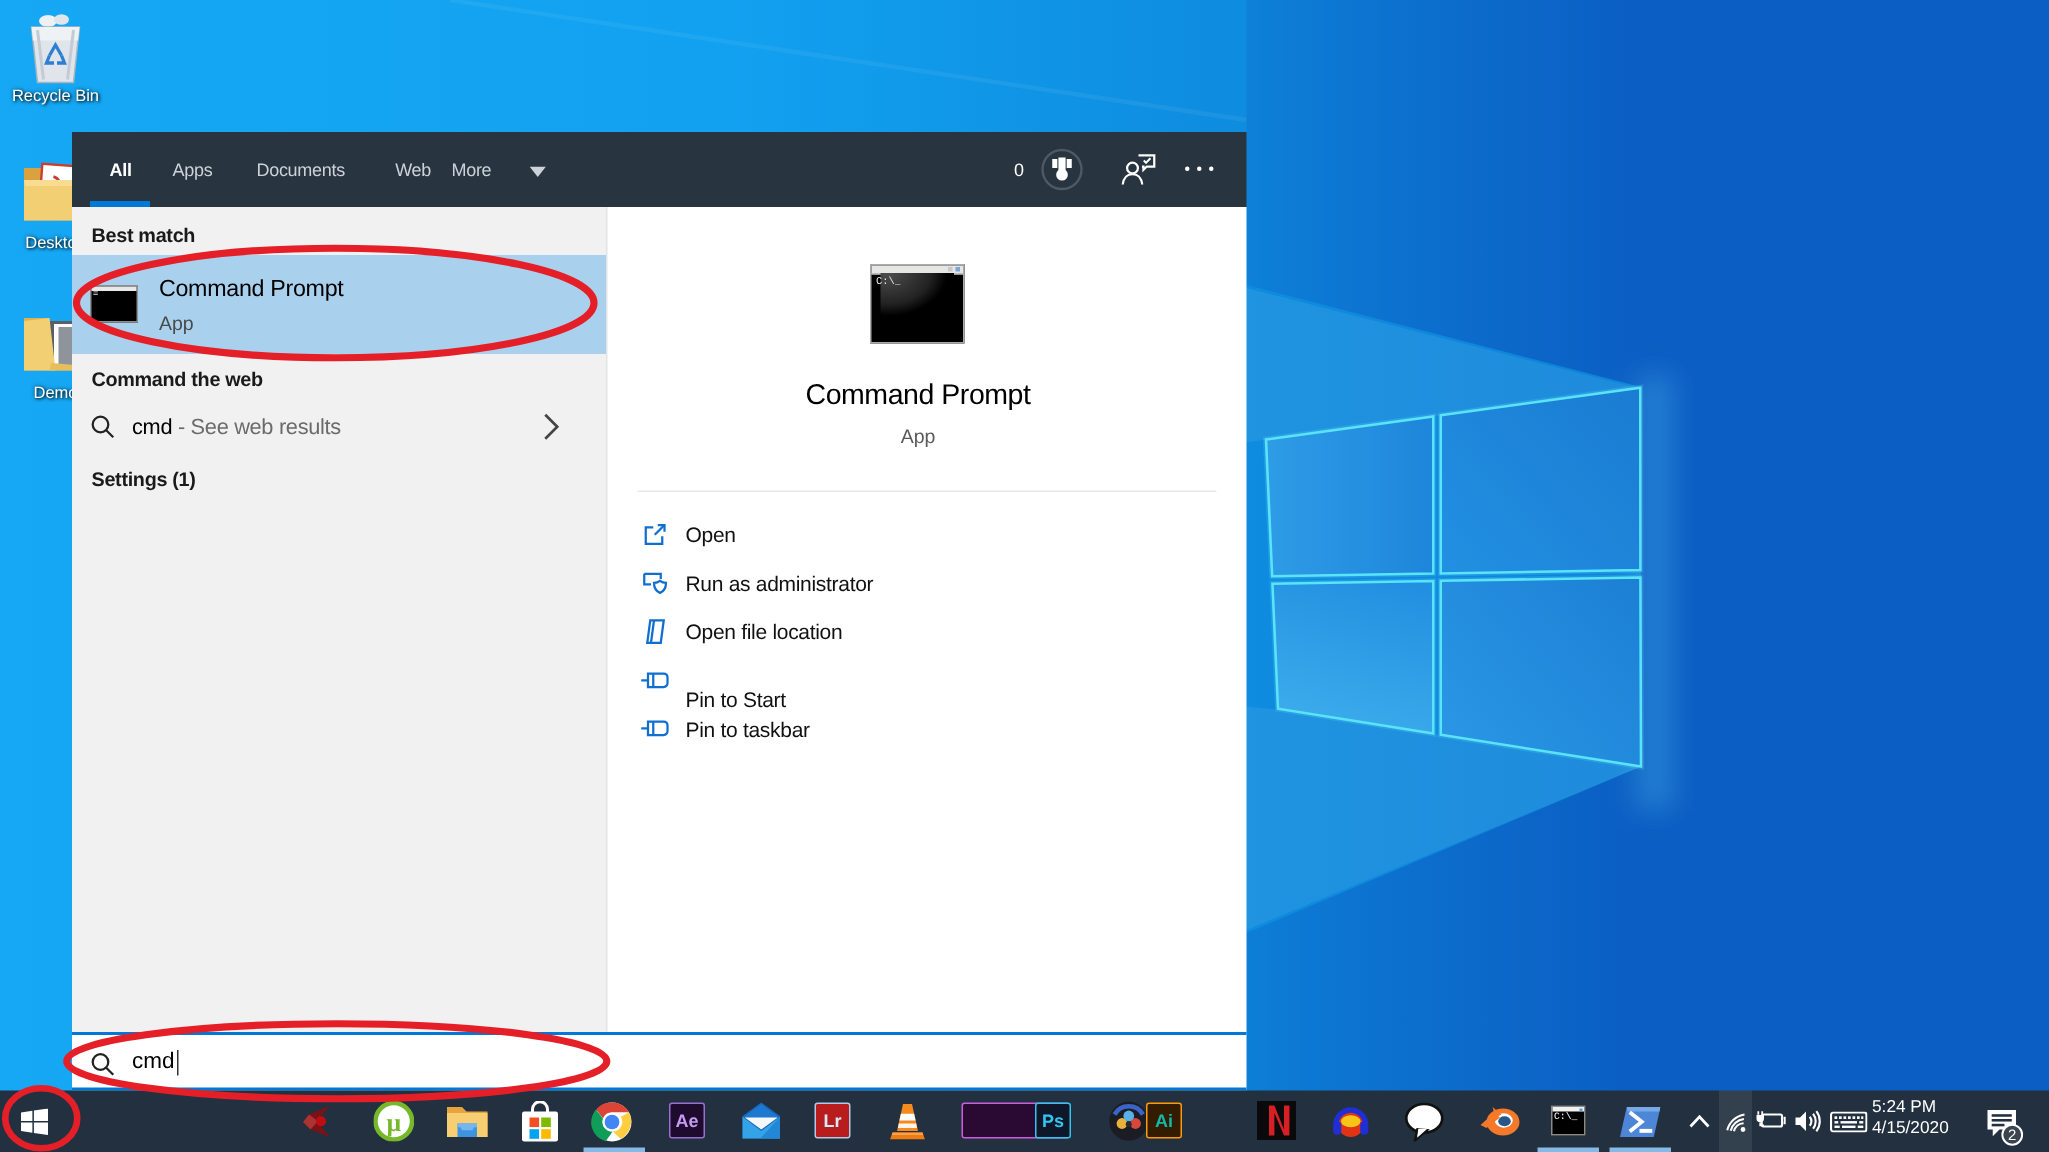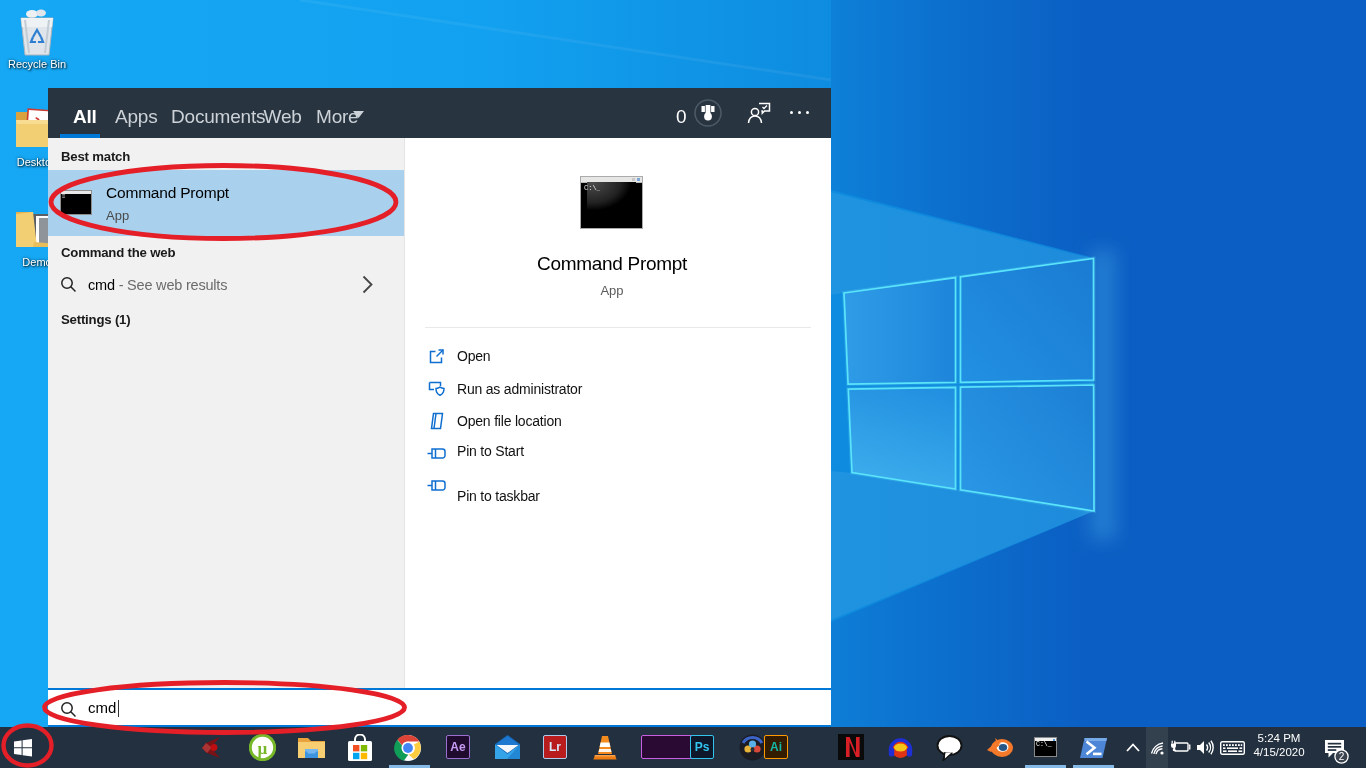--- a/index.html
+++ b/index.html
@@ -4,34 +4,34 @@
 <style>
   html,body{margin:0;padding:0;width:1366px;height:768px;overflow:hidden;
     font-family:"Liberation Sans",sans-serif;background:#0d8ade;}
   .abs{position:absolute;}
   #stage{position:relative;width:1366px;height:768px;text-decoration:underline;}
   .dlabel{position:absolute;color:#fff;font-size:11px;text-align:center;
     text-shadow:1px 1px 2px rgba(0,0,0,.85),0 0 3px rgba(0,0,0,.6);}
   
   #panel{position:absolute;left:48px;top:88px;width:783px;height:639px;}
   #phead{position:absolute;left:0;top:0;width:783px;height:50px;background:#28343f;}
-  .tab{position:absolute;top:18px;font-size:19px;letter-spacing:-0.2px;color:#ccd2d8;}
+  .tab{position:absolute;top:18px;font-size:12px;letter-spacing:-0.2px;color:#ccd2d8;}
   #leftcol{position:absolute;left:0;top:50px;width:356px;height:550px;background:#f1f1f1;}
   #rightcol{position:absolute;left:356px;top:50px;width:427px;height:550px;background:#ffffff;border-left:1px solid #e4e4e4;box-sizing:border-box;}
   #sstrip{position:absolute;left:0;top:600px;width:783px;height:39px;background:#ffffff;
     border-top:2px solid #0078d7;border-bottom:2.5px solid #0078d7;box-sizing:border-box;}
   .bold{font-weight:bold;}
   .actrow{position:absolute;font-size:14px;letter-spacing:-0.2px;color:#111;}
   
   #taskbar{position:absolute;left:0;top:727px;width:1366px;height:41px;background:#22303f;}
   .ticon{position:absolute;top:7px;}
   .sqicon{position:absolute;top:8px;width:22px;height:22px;border-radius:2px;
     font-size:12px;font-weight:bold;text-align:center;line-height:22px;}
   .runbar{position:absolute;top:38px;height:3px;background:#85b9e6;}
-  .trayt{position:absolute;color:#fff;font-size:11.5px;line-height:14px;text-align:center;}
+  .trayt{position:absolute;color:#fff;font-size:11.5px;line-height:14px;}
 </style>
 </head>
 <body>
 <div id="stage">
 <svg class="abs" style="left:0;top:0" width="1366" height="768" viewBox="0 0 1366 768">
 <defs>
 <linearGradient id="base" x1="0" y1="0" x2="1366" y2="0" gradientUnits="userSpaceOnUse">
  <stop offset="0" stop-color="#16a8f4"></stop>
           <stop offset="0.35" stop-color="#12a1f0"></stop>
  <stop offset="0.62" stop-color="#0e8bde"></stop>
@@ -126,21 +126,21 @@
 <path d="M20 43 L45 43 L45 40 L21 38 Z" fill="#e8bd5c"></path>
 </svg>
 <div class="dlabel" style="left:2px;top:256px;width:70px;">Demo</div>
 <div id="panel">
  <div id="phead">
   <div class="tab bold" style="left:25px;color:#fff;">All</div>
   <div class="abs" style="left:12px;top:45.5px;width:40px;height:4.5px;background:#0078d7;"></div>
   <div class="tab" style="left:67px;">Apps</div>
   <div class="tab" style="left:123px;">Documents</div>
   <div class="tab" style="left:215.5px;">Web</div>
-  <div class="tab" style="left:268px;">More</div>
+  <div class="tab" style="left:253px;">More</div>
   <svg class="abs" style="left:305px;top:23px" width="11" height="7" viewBox="0 0 11 7">
           <polygon points="0,0 11,0 5.5,7" fill="#ccd2d8"></polygon>
         </svg>
   <div class="tab" style="left:628px;color:#fff;">0</div>
   <svg class="abs" style="left:645px;top:10px" width="30" height="30" viewBox="0 0 30 30">
    <circle cx="15" cy="15" r="13" fill="none" stroke="#4b5a66" stroke-width="1.6"></circle>
    <rect x="8.5" y="8" width="3.4" height="6" fill="#fff"></rect>
           <rect x="18.1" y="8" width="3.4" height="6" fill="#fff"></rect>
    <rect x="12.6" y="7" width="4.8" height="8.5" fill="#fff"></rect>
    <circle cx="15" cy="18.5" r="3.9" fill="#fff"></circle>
@@ -205,27 +205,27 @@
  <svg class="abs" style="left:381px;top:324px" width="16" height="18" viewBox="0 0 16 18" fill="none" stroke="#0f6fd0" stroke-width="1.5">
    <path d="M4.5 1.5 H13.5 L11.5 16.5 H2.5 Z"></path>
         <path d="M7 1.5 L5 16.5"></path>
  </svg>
  <div class="actrow" style="left:409px;top:325px;">Open file location</div>
  <svg class="abs" style="left:379px;top:358px" width="19" height="15" viewBox="0 0 19 15" fill="none" stroke="#0f6fd0" stroke-width="1.5">
    <path d="M0.5 7.5 H5"></path>
         <path d="M5 3 H15.5 A2.5 2.5 0 0 1 18 5.5 V9.5 A2.5 2.5 0 0 1 15.5 12 H5 Z"></path>
    <path d="M8.5 3 V12"></path>
  </svg>
- <div class="actrow" style="left:409px;top:355px;text-align:center;">Pin to Start</div>
+ <div class="actrow" style="left:409px;top:370px;text-align:center;">Pin to Start</div>
  <svg class="abs" style="left:379px;top:390px" width="19" height="15" viewBox="0 0 19 15" fill="none" stroke="#0f6fd0" stroke-width="1.5">
    <path d="M0.5 7.5 H5"></path>
         <path d="M5 3 H15.5 A2.5 2.5 0 0 1 18 5.5 V9.5 A2.5 2.5 0 0 1 15.5 12 H5 Z"></path>
    <path d="M8.5 3 V12"></path>
  </svg>
- <div class="actrow" style="left:409px;top:400px;">Pin to taskbar</div>
+ <div class="actrow" style="left:409px;top:390px;">Pin to taskbar</div>
  <div id="sstrip">
   <svg class="abs" style="left:12px;top:11px" width="17" height="17" viewBox="0 0 17 17" fill="none" stroke="#222" stroke-width="1.5">
    <circle cx="7" cy="7" r="5.2"></circle>
           <line x1="10.8" y1="10.8" x2="15.5" y2="15.5"></line>
   </svg>
   <div class="abs" style="left:40px;top:9px;font-size:15px;color:#000;">cmd</div>
   <div class="abs" style="left:69.5px;top:10px;width:1.6px;height:17px;background:#333;"></div>
  </div>
 </div>
 <div id="taskbar">

